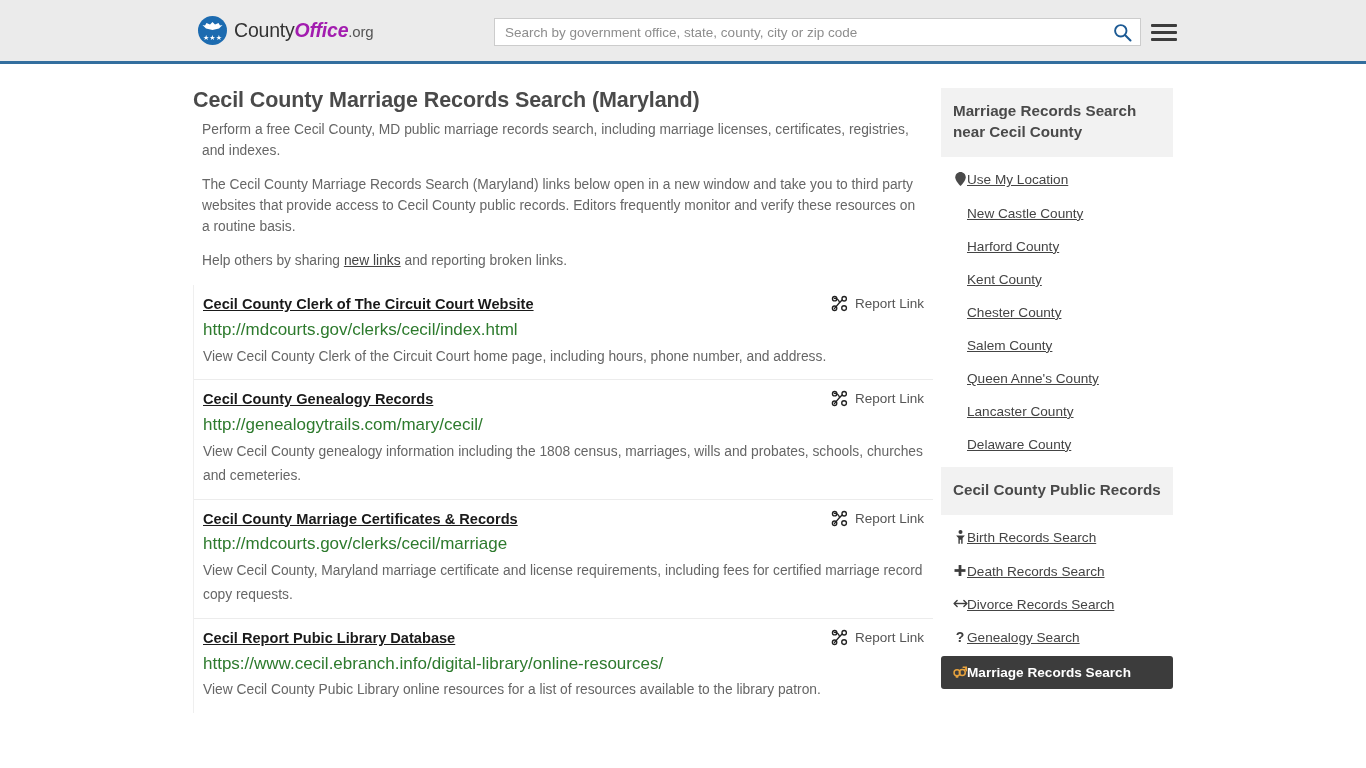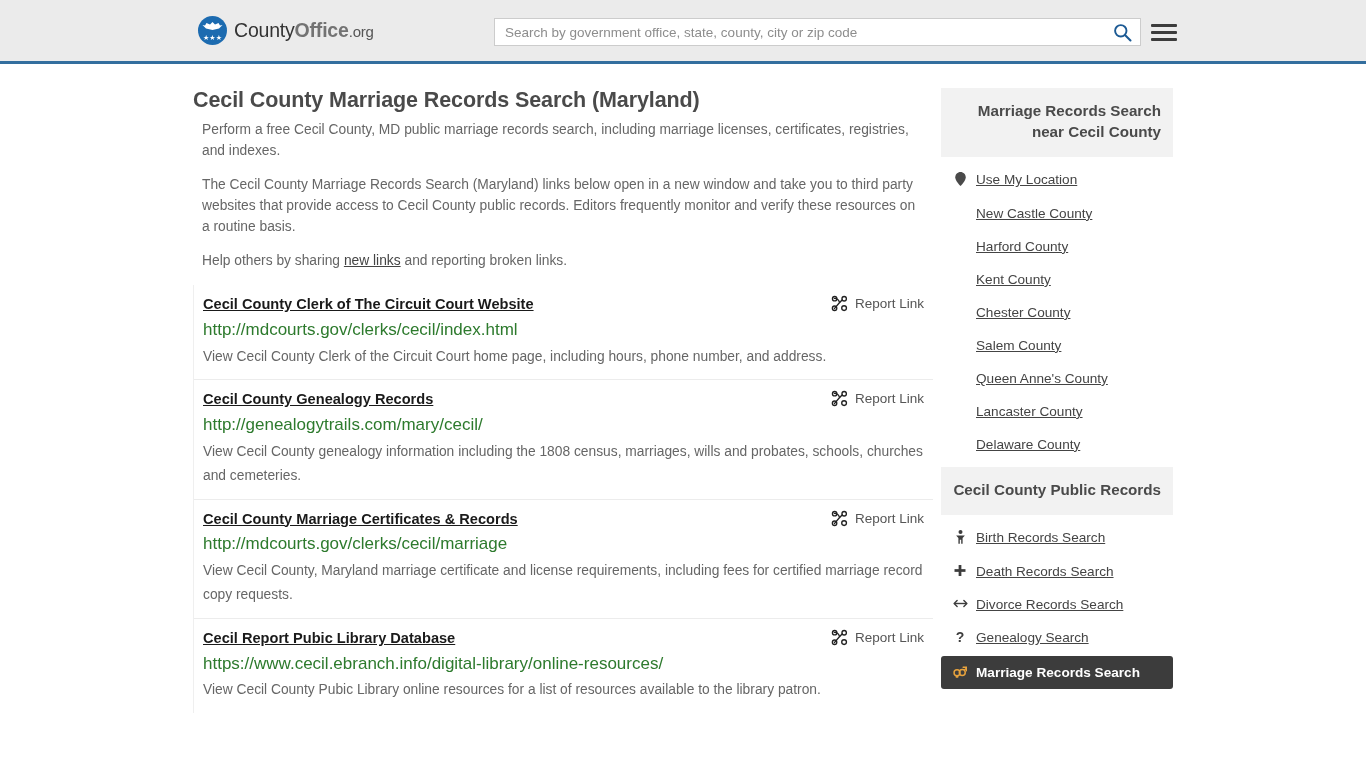--- a/index.html
+++ b/index.html
@@ -50,21 +50,21 @@
     font-size: 7px;
     letter-spacing: 0px;
     line-height: 7px;
   }
   .brand-text {
     font-size: 19.5px;
     letter-spacing: -0.2px;
     white-space: nowrap;
   }
   .brand-text .b1 { color: #333333; }
-  .brand-text .b2 { color: #737373; font-weight: bold; }
+  .brand-text .b2 { color: #a21caf; font-weight: bold; font-style: italic; }
   .brand-text .b3 { color: #555555; font-size: 15px; }
 
   .search-wrap {
     position: absolute;
     left: 494px;
     top: 18px;
     width: 647px;
     height: 28px;
     background: #ffffff;
     border: 1px solid #cccccc;
@@ -206,27 +206,25 @@
 
   
   .side-panel { margin-bottom: 6px; }
   .side-head {
     background: #f2f2f2;
     padding: 13px 12px 14px 12px;
     font-size: 15.2px;
     font-weight: bold;
     color: #4a4a4a;
     line-height: 1.38;
-    text-align: right;
   }
   .side-list { padding: 6px 0 0 0; margin: 0; list-style: none; }
   .side-item {
     display: flex;
     align-items: center;
-    gap: 9px;
     padding: 9px 12px;
     font-size: 13.6px;
   }
   .side-item a {
     color: #444444;
     text-decoration: underline;
   }
   .side-item .s-icon {
     width: 14px;
     flex: none;

